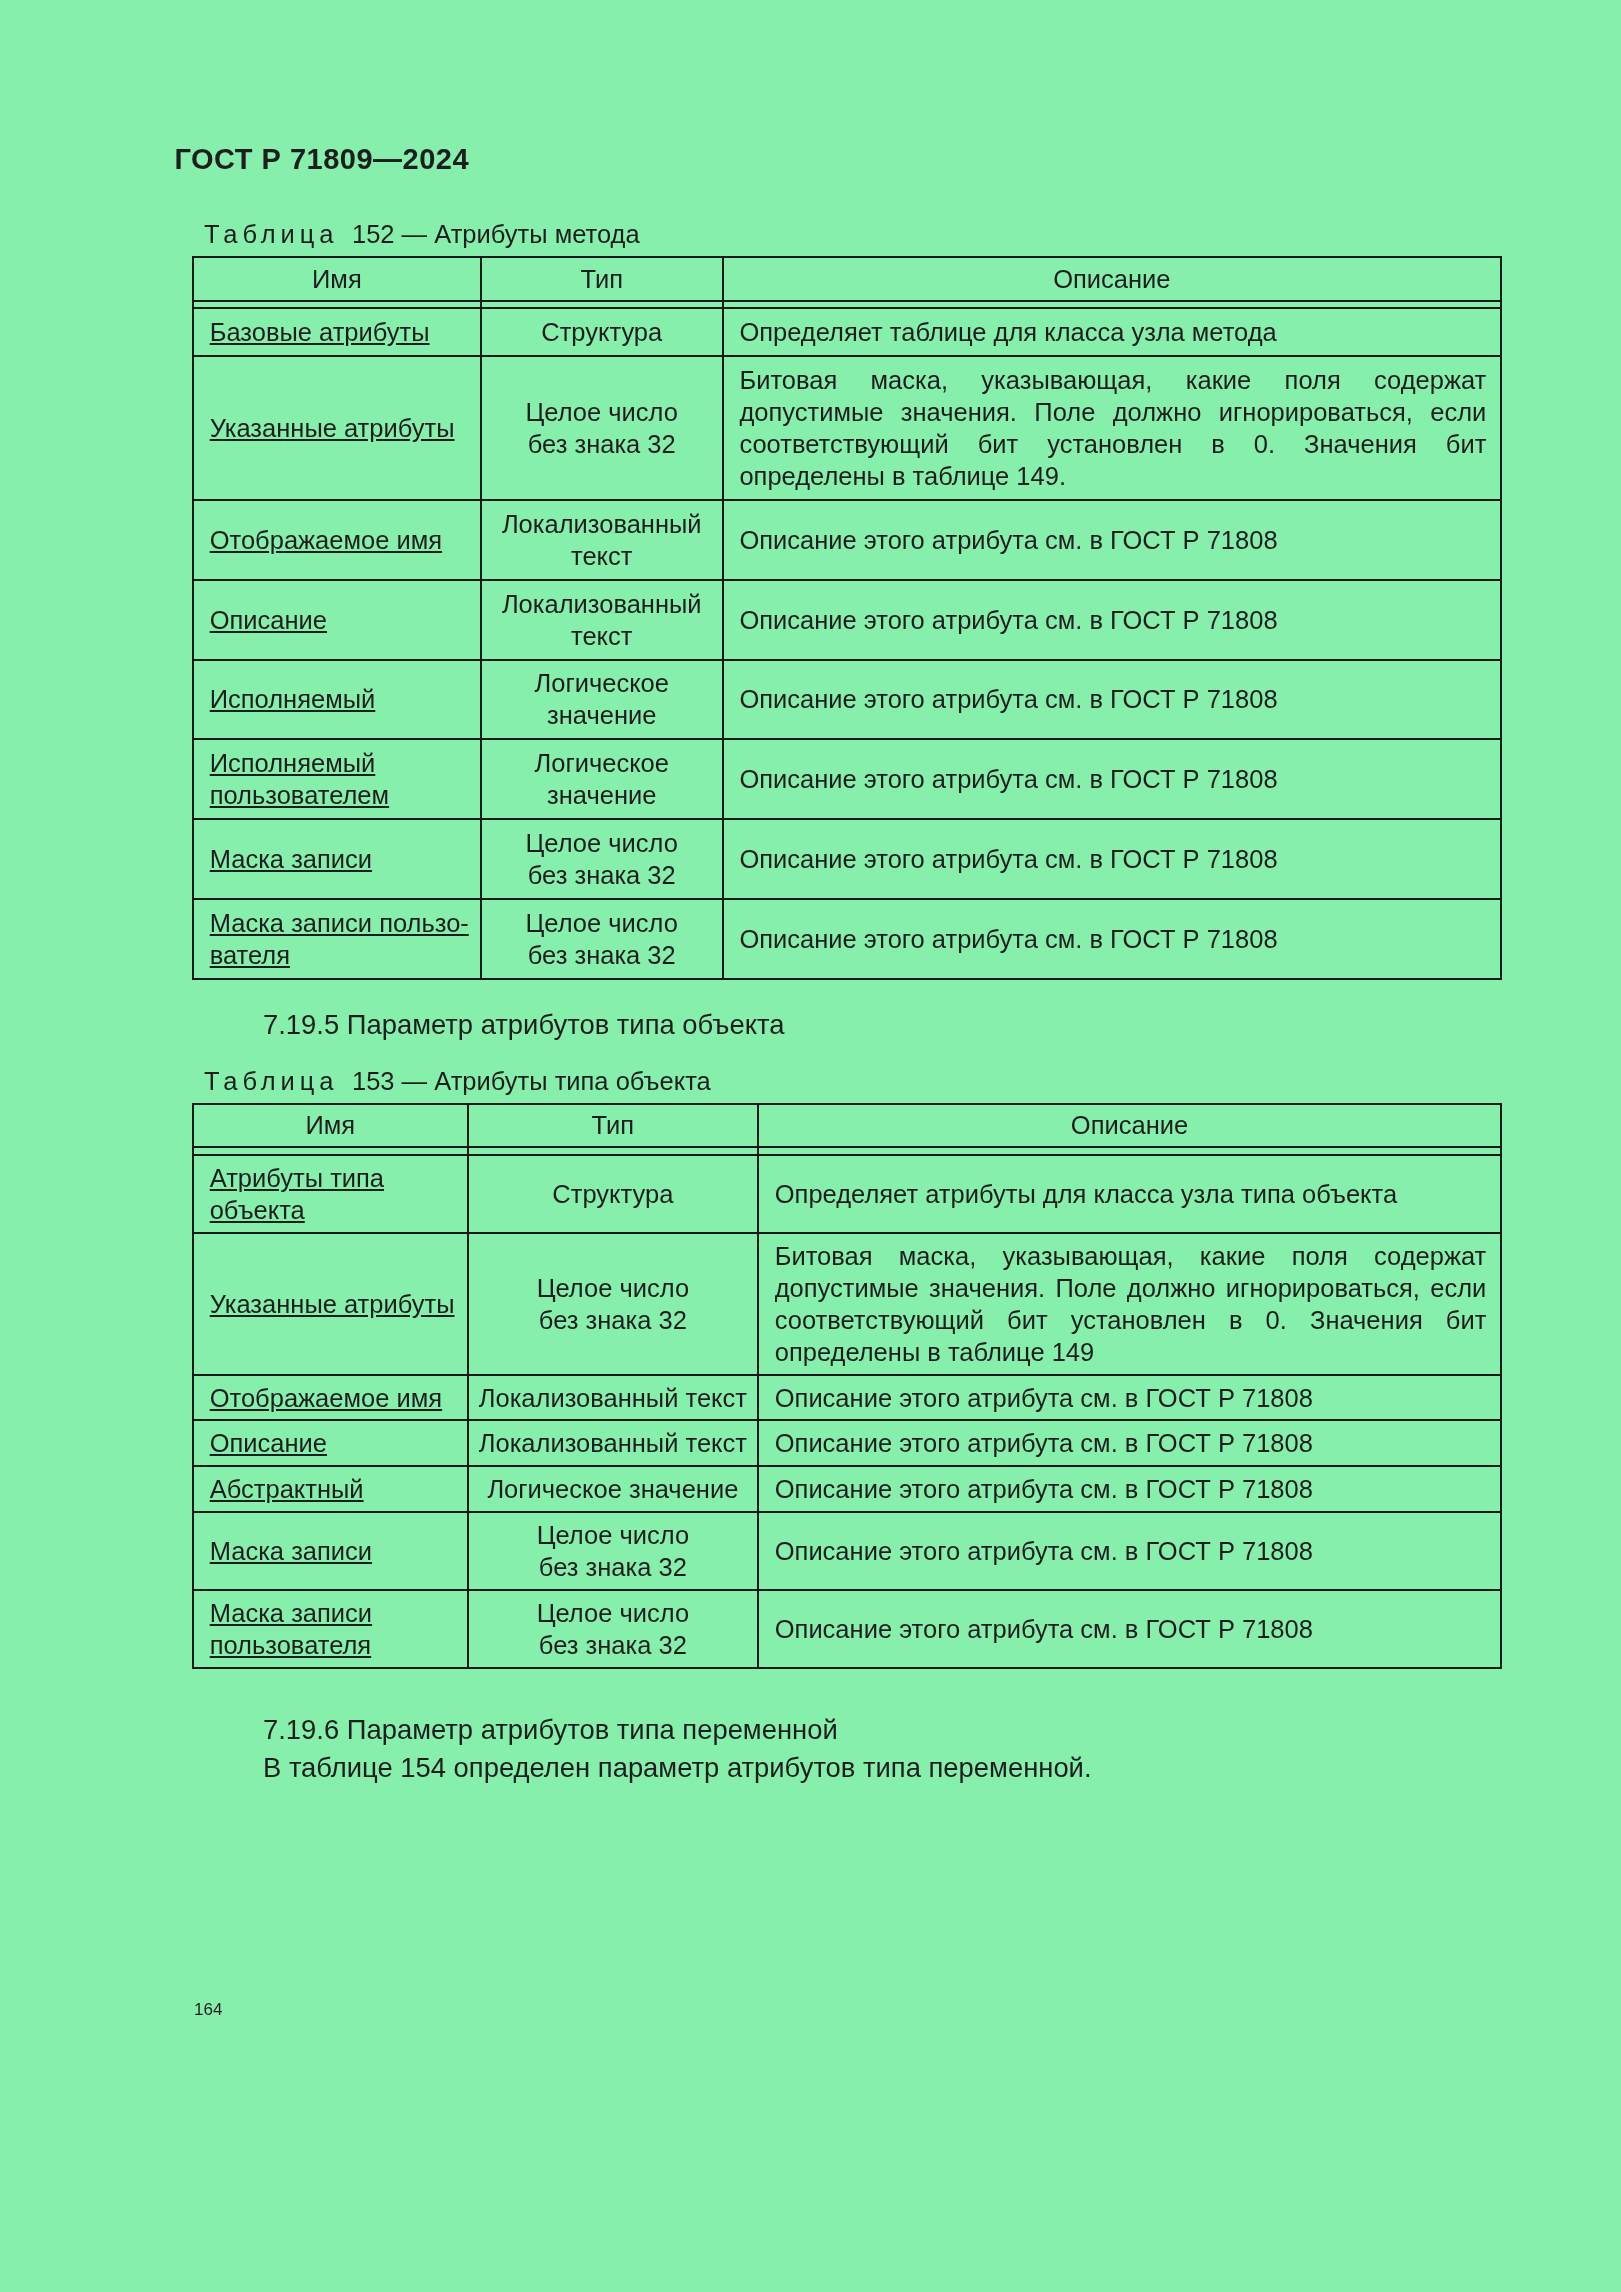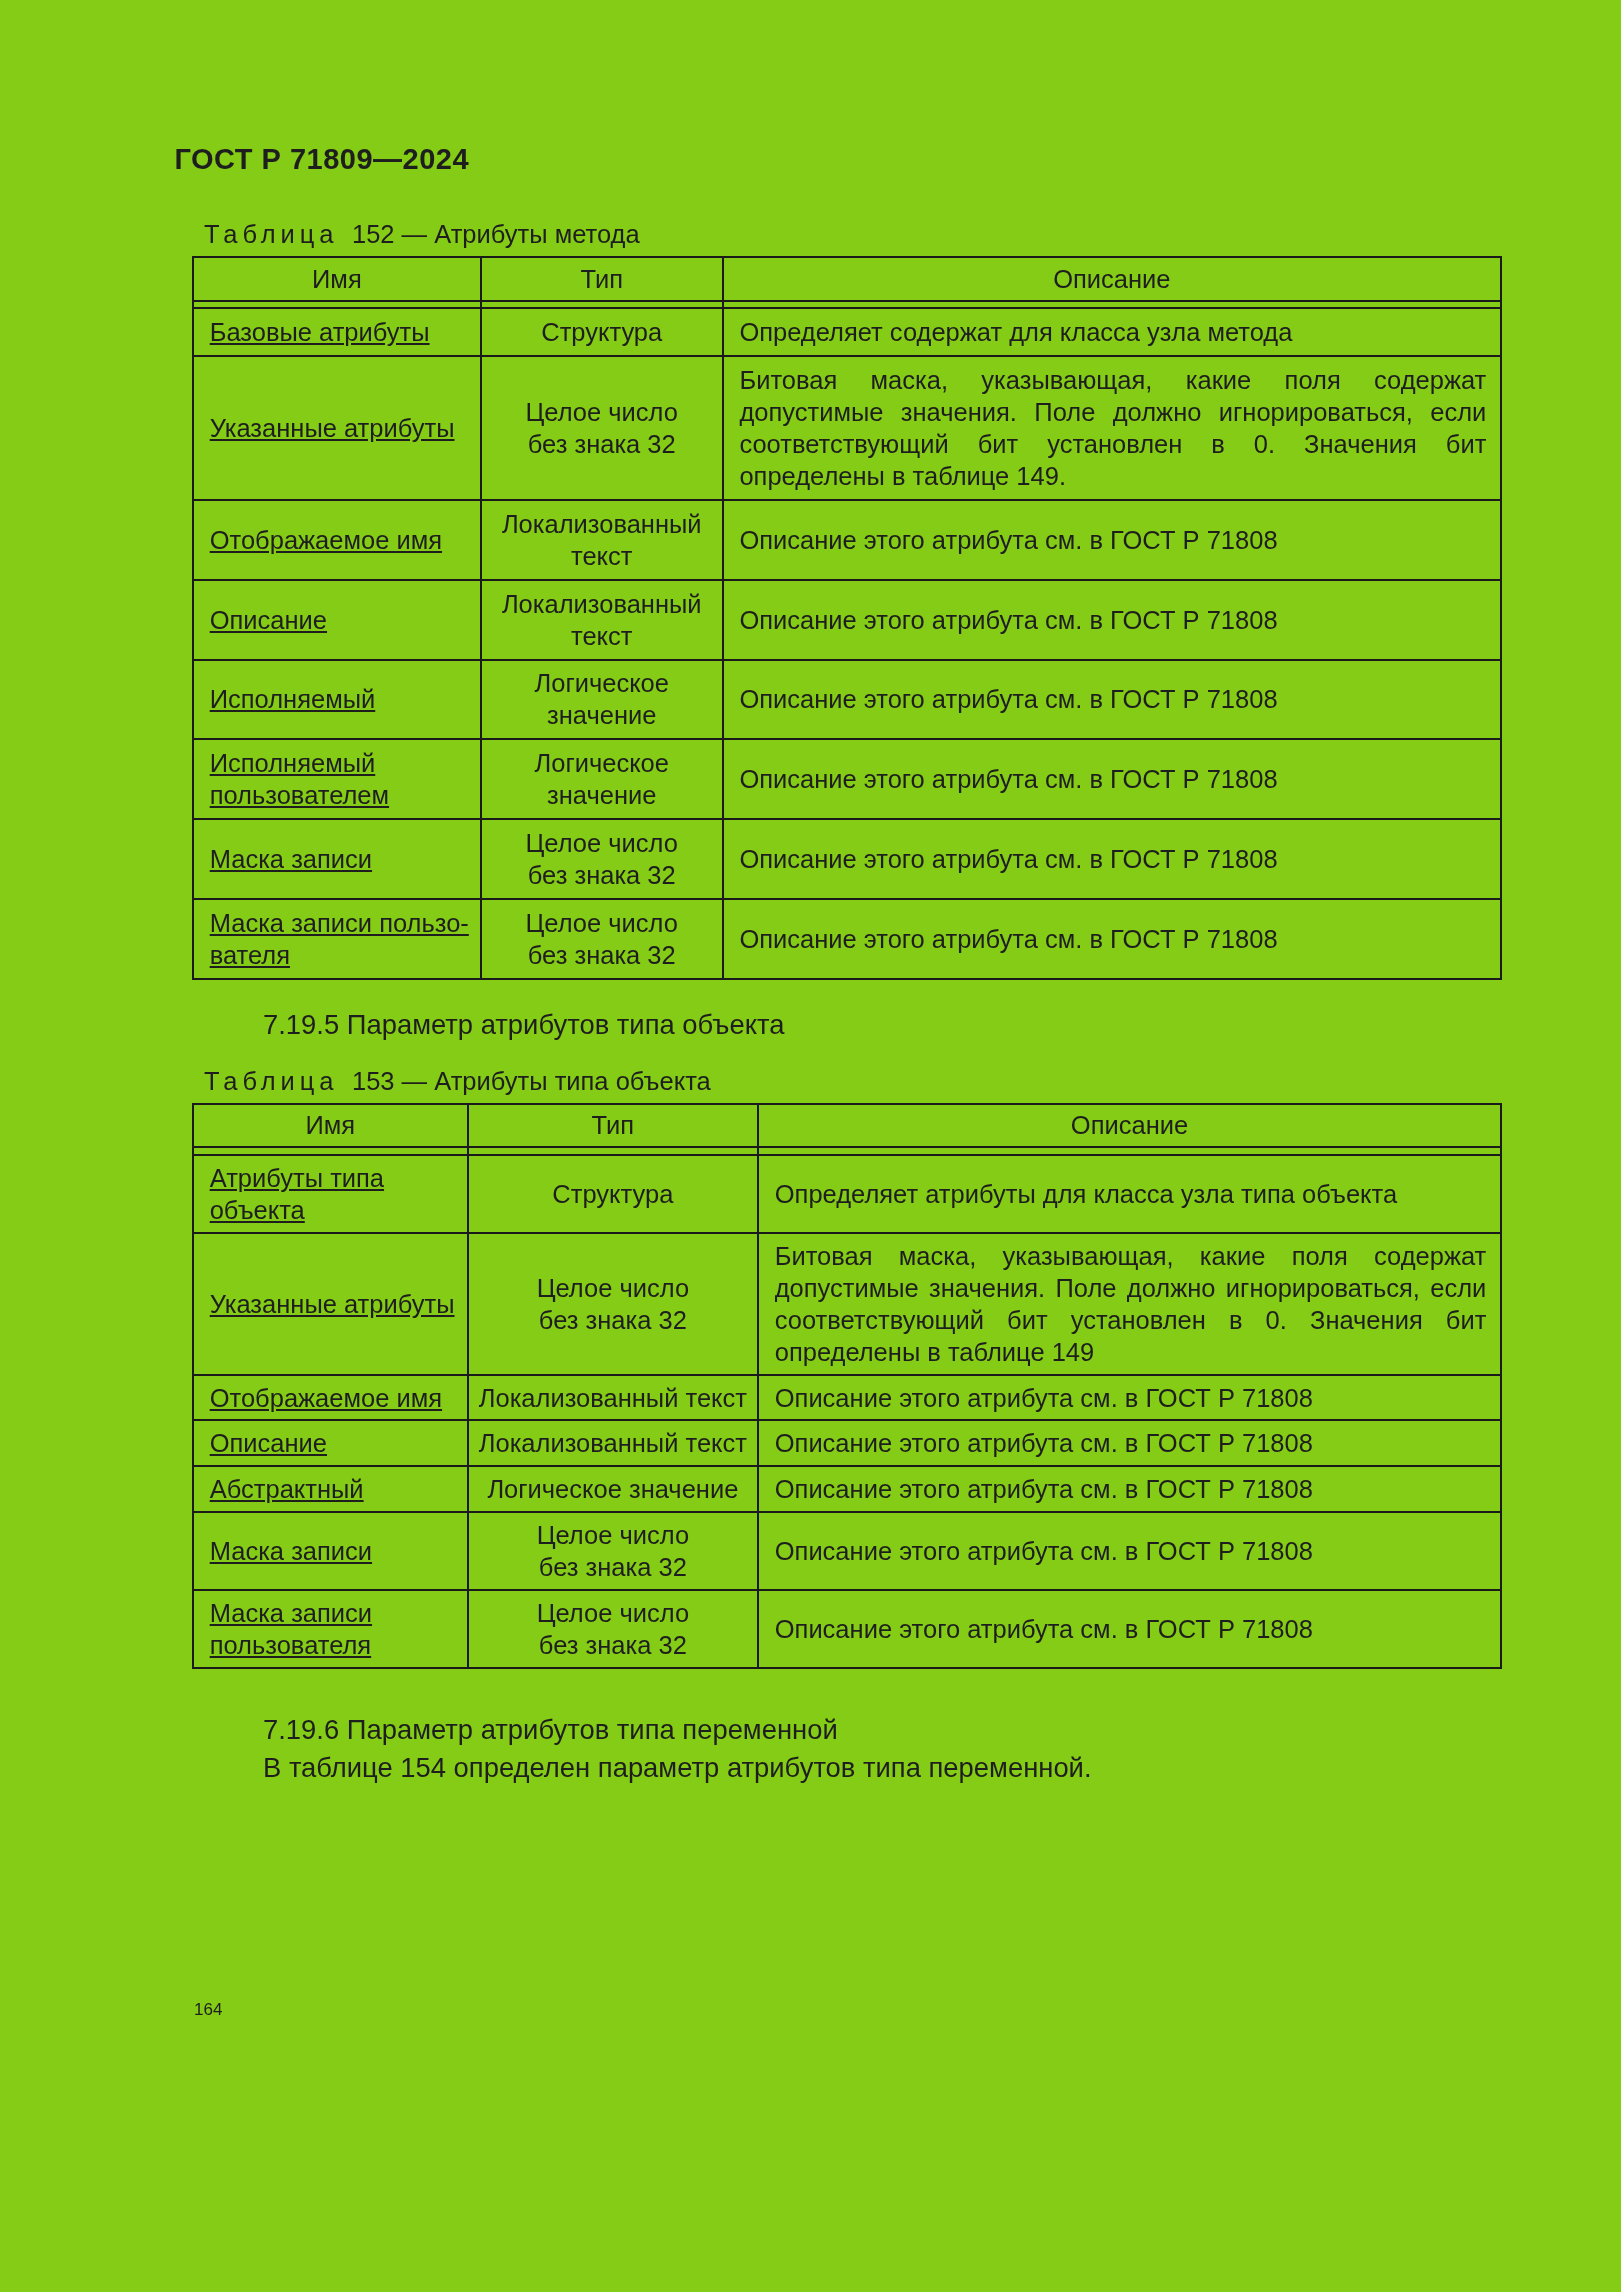--- a/index.html
+++ b/index.html
@@ -9,21 +9,21 @@
     background: #ffffff;
   }
   body {
     width: 1621px; height: 2293px;
     font-family: "Liberation Sans", sans-serif;
     color: #1e1e1e;
   }
   .page {
     position: relative;
     width: 1621px; height: 2293px;
-    background: #84cc16;
+    background: #86efac;
     overflow: hidden;
   }
   .inner {
     margin-left: 192px;
     width: 1310px;
   }
   .doc-header {
     padding-top: 143px;
     margin-left: -17.6px;
     font-size: 29px;
@@ -137,21 +137,21 @@
         <tr class="spacer">
             <td></td>
             <td></td>
             <td></td>
           </tr>
       </thead>
       <tbody>
         <tr>
           <td class="name">Базовые атрибуты</td>
           <td class="type">Структура</td>
-          <td class="desc">Определяет содержат для класса узла метода</td>
+          <td class="desc">Определяет таблице для класса узла метода</td>
         </tr>
         <tr>
           <td class="name">Указанные атрибуты</td>
           <td class="type">Целое число
 без знака 32</td>
           <td class="desc">Битовая маска, указывающая, какие поля содержат допустимые значения. Поле должно игнорироваться, если соответствующий бит установлен в 0. Значения бит определены в таблице 149.</td>
         </tr>
         <tr>
           <td class="name">Отображаемое имя</td>
           <td class="type">Локализованный

